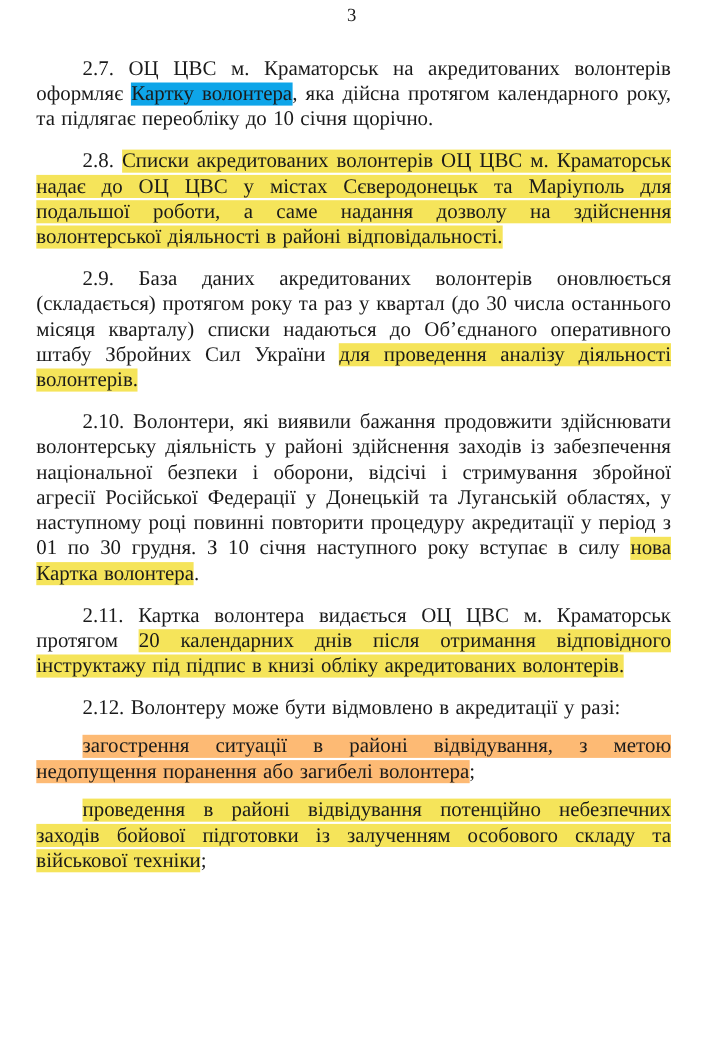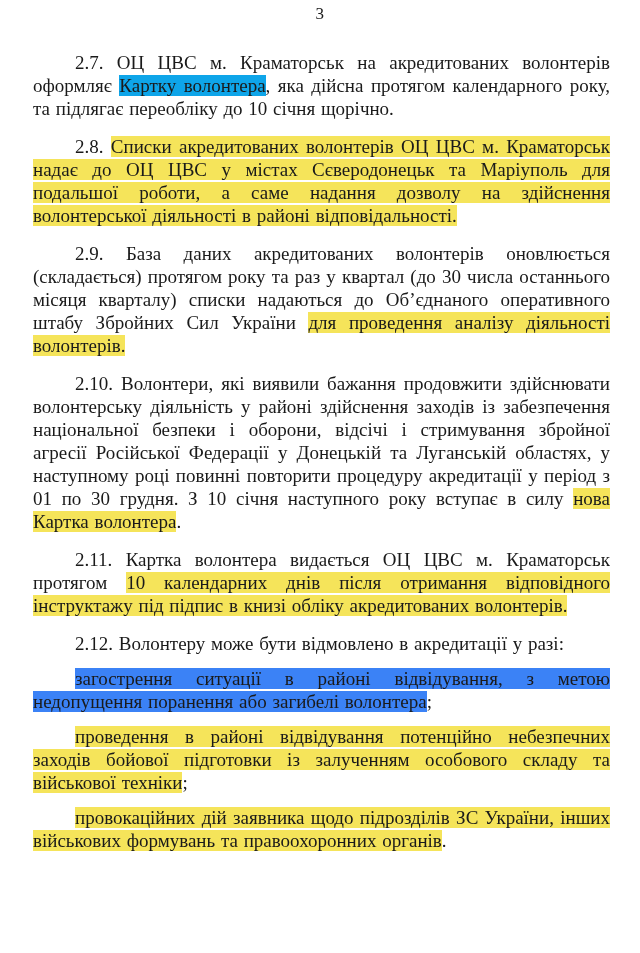--- a/index.html
+++ b/index.html
@@ -51,19 +51,18 @@
 </head>
 <body style="color: rgb(26, 26, 26);">
 
 <div class="page" style="background: rgb(255, 255, 255);">
   <div class="page-number">3</div>
   <div class="content">
       <p class="para"><span>2.7. ОЦ ЦВС м. Краматорськ на акредитованих волонтерів оформляє </span><span class="hl" style="background-color: #0ea5e9;">Картку волонтера</span><span>, яка дійсна протягом календарного року, та підлягає переобліку до 10 січня щорічно.</span></p>
       <p class="para"><span>2.8. </span><span class="hl" style="background-color: rgb(245, 228, 90);">Списки акредитованих волонтерів ОЦ ЦВС м. Краматорськ надає до ОЦ ЦВС у містах Сєверодонецьк та Маріуполь для подальшої роботи, а саме надання дозволу на здійснення волонтерської діяльності в районі відповідальності.</span></p>
       <p class="para"><span>2.9. База даних акредитованих волонтерів оновлюється (складається) протягом року та раз у квартал (до 30 числа останнього місяця кварталу) списки надаються до Об’єднаного оперативного штабу Збройних Сил України </span><span class="hl" style="background-color: rgb(245, 228, 90);">для проведення аналізу діяльності волонтерів.</span></p>
       <p class="para"><span>2.10. Волонтери, які виявили бажання продовжити здійснювати волонтерську діяльність у районі здійснення заходів із забезпечення національної безпеки і оборони, відсічі і стримування збройної агресії Російської Федерації у Донецькій та Луганській областях, у наступному році повинні повторити процедуру акредитації у період з 01 по 30 грудня. З 10 січня наступного року вступає в силу </span><span class="hl" style="background-color: rgb(245, 228, 90);">нова Картка волонтера</span><span>.</span></p>
-      <p class="para"><span>2.11. Картка волонтера видається ОЦ ЦВС м. Краматорськ протягом </span><span class="hl" style="background-color: rgb(245, 228, 90);">10 календарних днів після отримання відповідного інструктажу під підпис в книзі обліку акредитованих волонтерів.</span></p>
+      <p class="para"><span>2.11. Картка волонтера видається ОЦ ЦВС м. Краматорськ протягом </span><span class="hl" style="background-color: rgb(245, 228, 90);">20 календарних днів після отримання відповідного інструктажу під підпис в книзі обліку акредитованих волонтерів.</span></p>
       <p class="tight"><span>2.12. Волонтеру може бути відмовлено в акредитації у разі:</span></p>
-      <p class="tight"><span class="hl" style="background-color: #3b82f6;">загострення ситуації в районі відвідування, з метою недопущення поранення або загибелі волонтера</span><span>;</span></p>
+      <p class="tight"><span class="hl" style="background-color: #fdba74;">загострення ситуації в районі відвідування, з метою недопущення поранення або загибелі волонтера</span><span>;</span></p>
       <p class="tight"><span class="hl" style="background-color: rgb(245, 228, 90);">проведення в районі відвідування потенційно небезпечних заходів бойової підготовки із залученням особового складу та військової техніки</span><span>;</span></p>
-      <p class="para"><span class="hl" style="background-color: rgb(245, 228, 90);">провокаційних дій заявника щодо підрозділів ЗС України, інших військових формувань та правоохоронних органів</span><span>.</span></p>
     </div>
 </div>
 
 </body></html>

